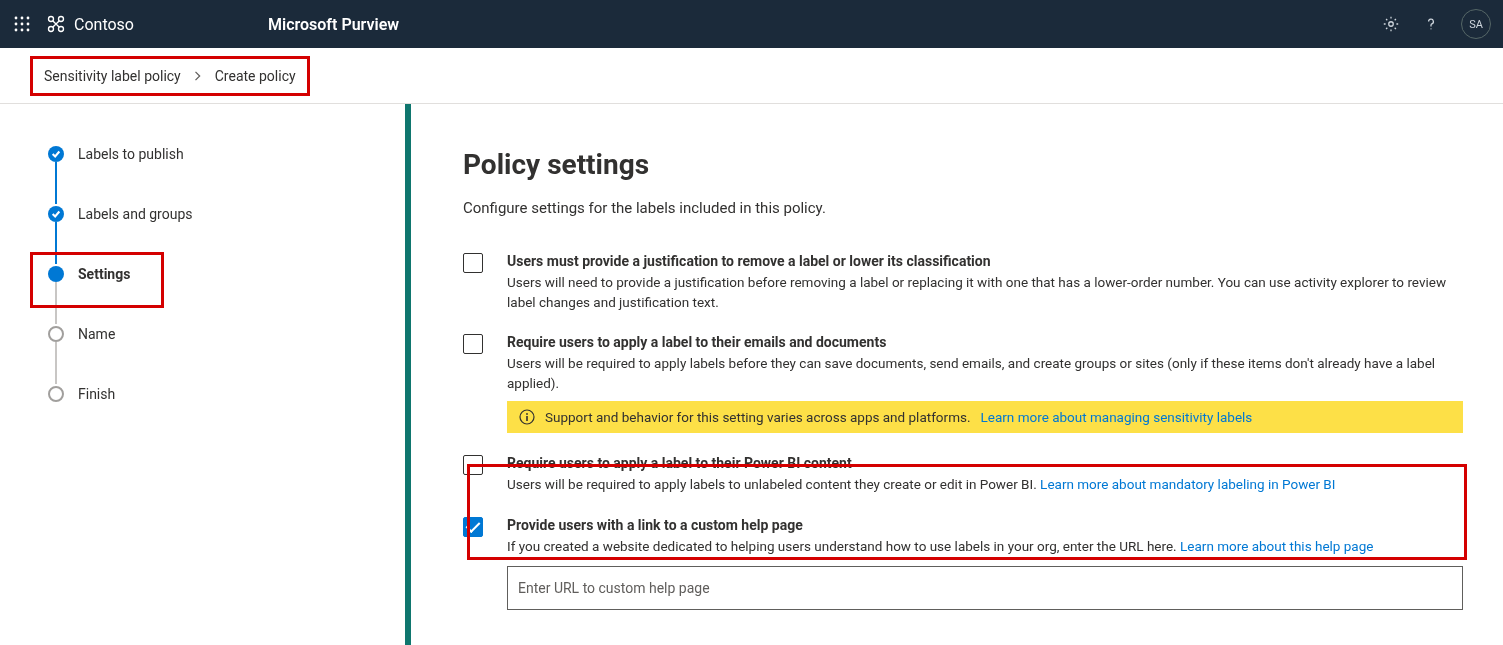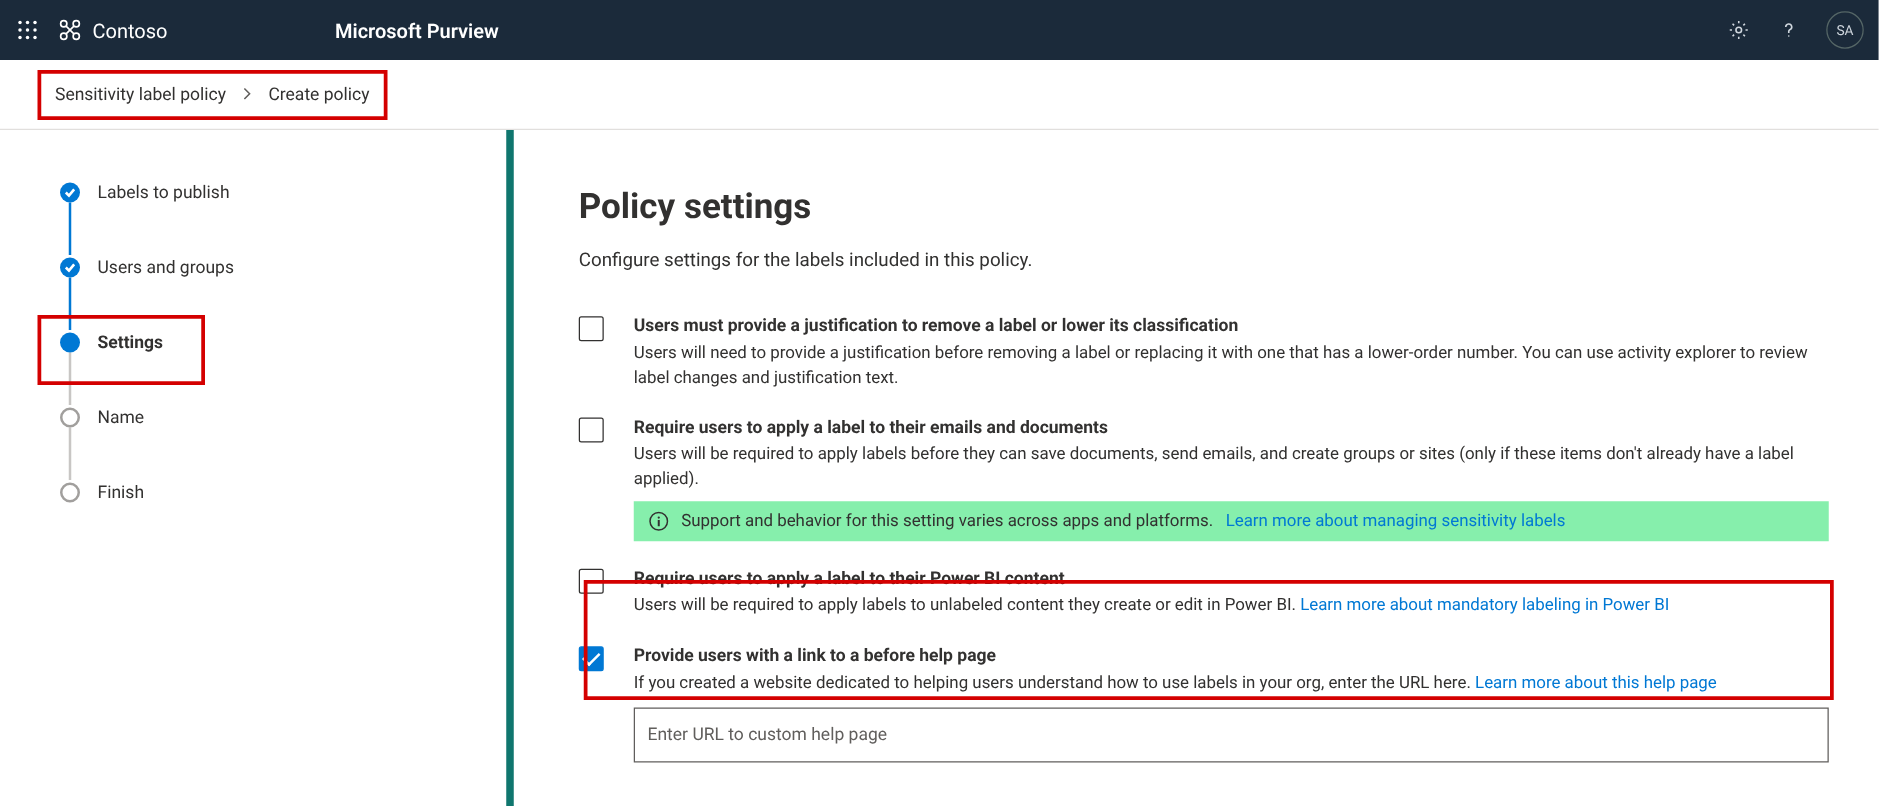--- a/index.html
+++ b/index.html
@@ -120,21 +120,21 @@
     content:""; position:absolute; left:5px; top:1px;
     width:6px; height:11px; border:solid #fff; border-width:0 2px 2px 0;
     transform:rotate(45deg);
   }
   .opt-body .opt-title { font-weight:700; font-size:14px; margin-bottom:4px; }
   .opt-body .opt-desc { font-size:13.5px; color:#323130; line-height:1.45; }
   .opt-body .opt-desc a { color:#0078d4; text-decoration:none; }
 
   .infobar {
     margin-top:8px;
-    background:#86efac;
+    background:#fde047;
     padding:8px 12px;
     display:flex; align-items:center; gap:10px;
     font-size:13.5px;
   }
   .infobar svg { width:16px; height:16px; flex-shrink:0; }
   .infobar a { color:#0078d4; text-decoration:none; }
 
   .url-input {
     margin-top:10px;
     width: 956px;
@@ -223,21 +223,21 @@
         </div>
         <span class="step-label">Labels to publish</span>
         <div class="step-line"></div>
       </div>
       <div class="step completed">
         <div class="dot">
           <svg class="check" viewBox="0 0 12 12">
               <path d="M2 6l3 3 5-6"></path>
             </svg>
         </div>
-        <span class="step-label">Users and groups</span>
+        <span class="step-label">Labels and groups</span>
         <div class="step-line"></div>
       </div>
       <div class="step active">
         <div class="dot"></div>
         <span class="step-label">Settings</span>
         <div class="step-line grey"></div>
       </div>
       <div class="step pending">
         <div class="dot"></div>
         <span class="step-label">Name</span>
@@ -286,21 +286,21 @@
         <div class="opt-desc">
           <span>Users will be required to apply labels to unlabeled content they create or edit in Power BI.</span>
           <a href="#">Learn more about mandatory labeling in Power BI</a>
         </div>
       </div>
     </div>
 
     <div class="opt">
       <input type="checkbox" checked="" style="">
       <div class="opt-body">
-        <div class="opt-title">Provide users with a link to a before help page</div>
+        <div class="opt-title">Provide users with a link to a custom help page</div>
         <div class="opt-desc">
           <span>If you created a website dedicated to helping users understand how to use labels in your org, enter the URL here.</span>
           <a href="#">Learn more about this help page</a>
         </div>
         <input class="url-input" type="text" placeholder="Enter URL to custom help page" style="">
       </div>
     </div>
 
   </div>
 </div>

